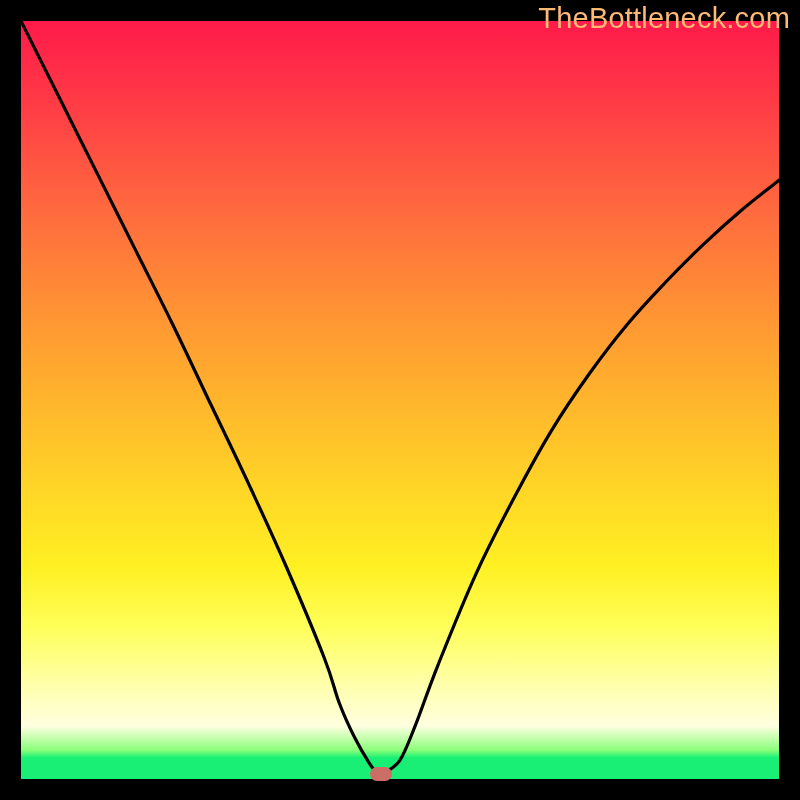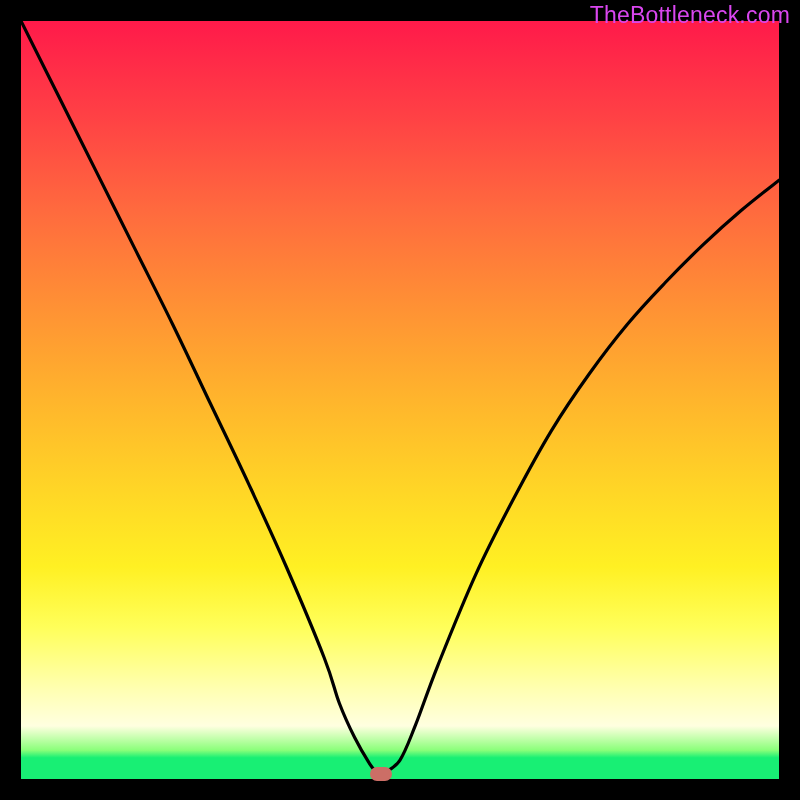--- a/index.html
+++ b/index.html
@@ -31,22 +31,22 @@
       #ffffe0 93%,
       #8aff7a 96.2%,
       #18ef74 97.2%,
       #18ef74 100%
     );
   }
   .watermark {
     position: absolute;
     top: 2px;
     right: 10px;
-    color: #d946ef;
-    font-size: 23px;
+    color: #fdba74;
+    font-size: 29px;
     letter-spacing: 0.2px;
     font-weight: 400;
   }
   svg.curve {
     position: absolute;
     left: 0;
     top: 0;
     width: 758px;
     height: 758px;
   }

